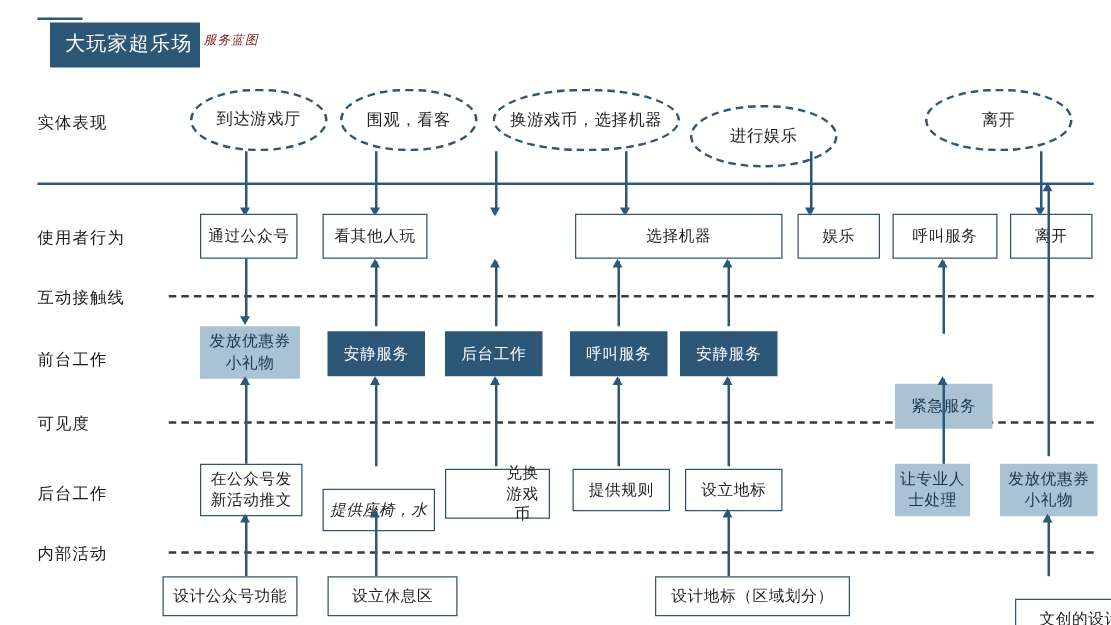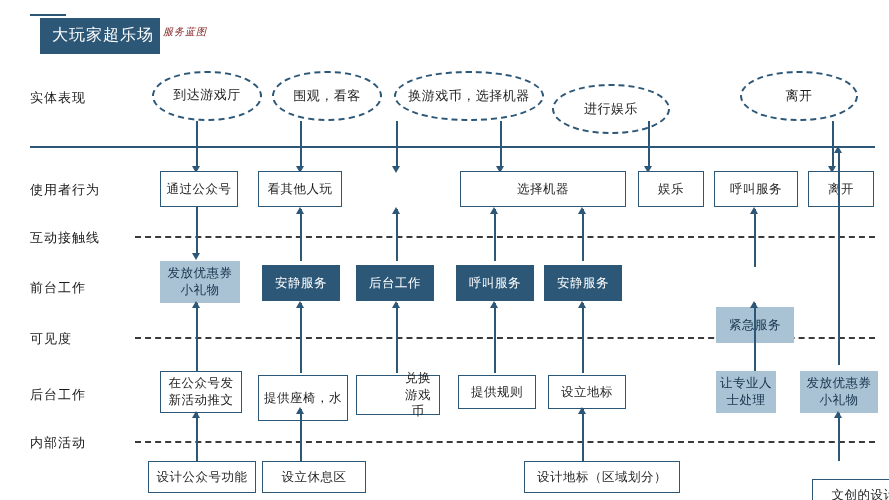--- a/index.html
+++ b/index.html
@@ -223,37 +223,37 @@
   <div class="arrow" style="left:494px; top:303px; height:70px;"></div>
   <div class="ahead up" style="left:490px; top:301px;"></div>
 
   <div class="arrow" style="left:582px; top:303px; height:70px;"></div>
   <div class="ahead up" style="left:578px; top:301px;"></div>
 
   <div class="arrow" style="left:754px; top:303px; height:70px;"></div>
   <div class="ahead up" style="left:750px; top:301px;"></div>
 
   <div class="node box-outline" style="left:160px; top:371px; width:82px;  height:42px;">在公众号发新活动推文</div>
-  <div class="node box-outline" style="left:258px; top:375px; width:90px;  height:46px;">提供座椅，水</div>
+  <div class="node box-outline" style="left:258px; top:391px; width:90px;  height:34px;font-style:italic;">提供座椅，水</div>
   <div class="node box-outline" style="left:356px; top:375px; width:84px;  height:40px;padding-left:44px;">兑换游戏币</div>
   <div class="node box-outline" style="left:458px; top:375px; width:78px;  height:34px;">提供规则</div>
   <div class="node box-outline" style="left:548px; top:375px; width:78px;  height:34px;">设立地标</div>
   <div class="node box-light" style="left:716px; top:371px; width:60px;  height:42px;">让专业人士处理</div>
   <div class="node box-light" style="left:800px; top:371px; width:78px;  height:42px;">发放优惠券小礼物</div>
 
   <div class="arrow" style="left:196px; top:413px; height:48px;"></div>
   <div class="ahead up" style="left:192px; top:411px;"></div>
 
   <div class="arrow" style="left:300px; top:409px; height:52px;"></div>
   <div class="ahead up" style="left:296px; top:407px;"></div>
 
   <div class="arrow" style="left:582px; top:409px; height:52px;"></div>
   <div class="ahead up" style="left:578px; top:407px;"></div>
 
   <div class="arrow" style="left:838px; top:413px; height:48px;"></div>
   <div class="ahead up" style="left:834px; top:411px;"></div>
 
-  <div class="node box-outline" style="left:148px; top:461px; width:108px; height:32px;">设计公众号功能</div>
+  <div class="node box-outline" style="left:130px; top:461px; width:108px; height:32px;">设计公众号功能</div>
   <div class="node box-outline" style="left:524px; top:461px; width:156px; height:32px;">设计地标（区域划分）</div>
   <div class="node box-outline" style="left:262px; top:461px; width:104px; height:32px;">设立休息区</div>
   <div class="node box-outline" style="left:784px; top:479px; width:104px; height:32px;margin-left:28px;">文创的设计</div>
 
 </div>
 
 </body></html>

